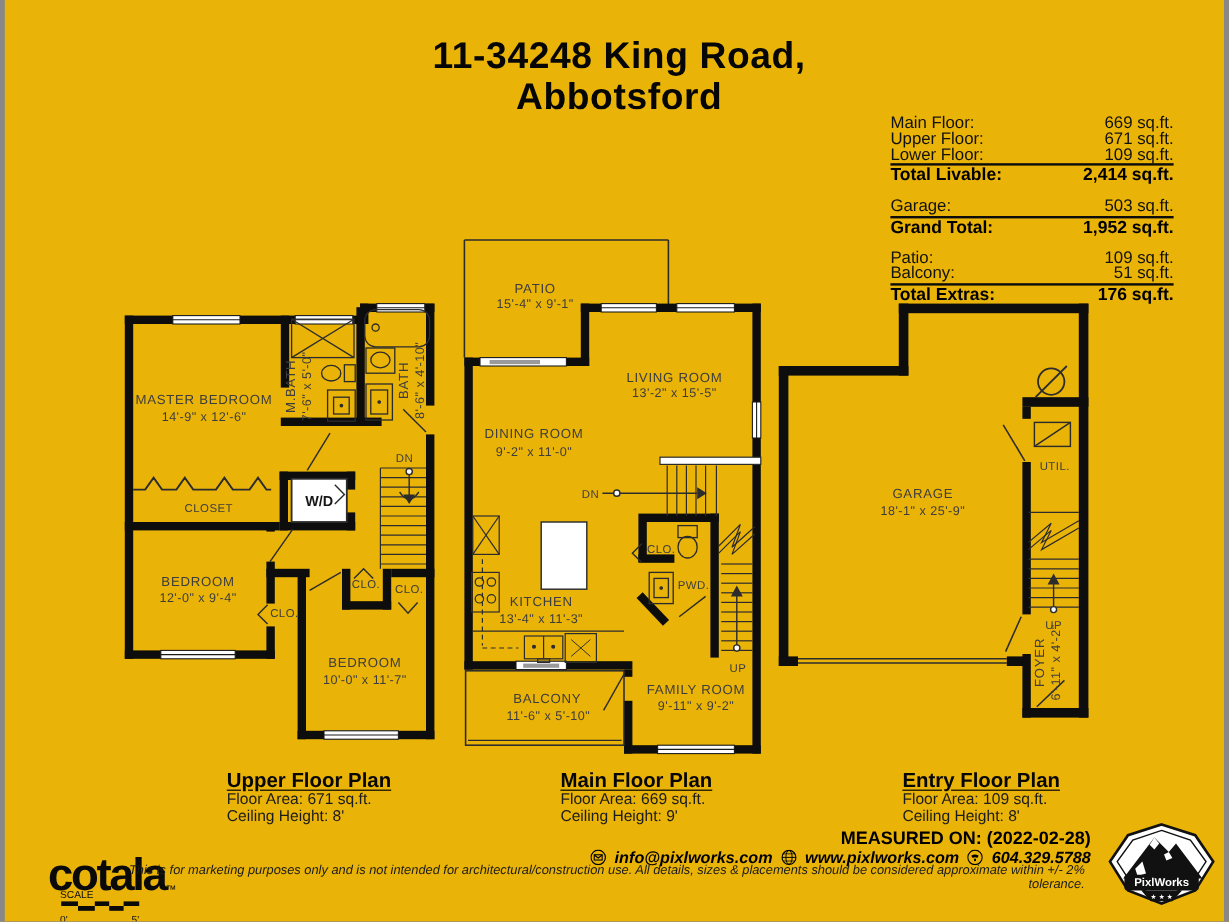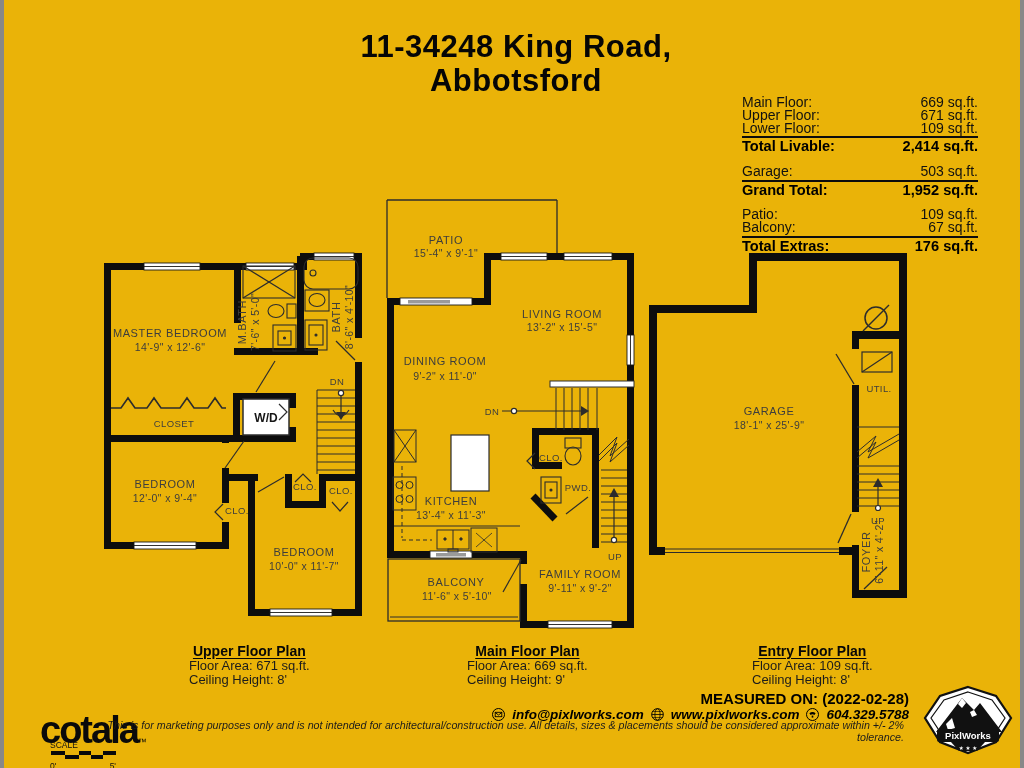--- a/index.html
+++ b/index.html
@@ -17,21 +17,21 @@
   .atotal{display:flex;justify-content:space-between;font-size:14.6px;line-height:14.5px;
           font-weight:bold;padding-top:1px;color:#000;}
   
   #plan-svg{top:0;left:0;}
   .rn{font-family:"Liberation Sans",sans-serif;font-size:11px;fill:#3d3d3d;letter-spacing:.6px;text-anchor:middle;}
   .rd{font-family:"Liberation Sans",sans-serif;font-size:10.5px;fill:#3d3d3d;letter-spacing:.4px;text-anchor:middle;}
   .sm{font-family:"Liberation Sans",sans-serif;font-size:9.5px;fill:#3d3d3d;letter-spacing:.4px;text-anchor:middle;}
   .wdt{font-family:"Liberation Sans",sans-serif;font-size:12px;font-weight:bold;fill:#161616;text-anchor:middle;}
   
   .caption{white-space:nowrap;}
-  .caption .ct{font-size:14px;font-weight:bold;text-decoration:underline;text-underline-offset:2px;
+  .caption .ct{font-size:17px;font-weight:bold;text-decoration:underline;text-underline-offset:2px;
                line-height:16px;color:#070707;text-align:center;}
   .caption .cl{font-size:13px;line-height:13.8px;color:#1c1c1c;}
   
   #scale-block{top:694px;left:46px;font-size:8.5px;color:#111;margin-top:46px;}
   #brand{top:712px;left:36px;font-size:38px;font-weight:bold;letter-spacing:-2px;color:#0a0a0a;line-height:36px;}
   #brand .tm{font-size:9px;font-weight:normal;letter-spacing:0;vertical-align:-2px;}
   #measured{top:690px;right:111px;font-size:15px;font-weight:bold;white-space:nowrap;color:#000;}
   #contacts{top:707px;right:111px;display:flex;align-items:center;gap:7px;font-size:13.5px;
             font-weight:bold;font-style:italic;white-space:nowrap;color:#000;}
   #contacts .cicon{display:inline-flex;}
@@ -78,21 +78,21 @@
           <span>1,952 sq.ft.</span>
         </div>
     </div>
     <div class="agroup">
       <div class="arow">
           <span>Patio:</span>
           <span>109 sq.ft.</span>
         </div>
       <div class="arow rule">
           <span>Balcony:</span>
-          <span>67 sq.ft.</span>
+          <span>51 sq.ft.</span>
         </div>
       <div class="atotal">
           <span>Total Extras:</span>
           <span>176 sq.ft.</span>
         </div>
     </div>
   </div>
 
   <svg id="plan-svg" class="abs" width="1024" height="768" viewBox="0 0 1024 768">
 

